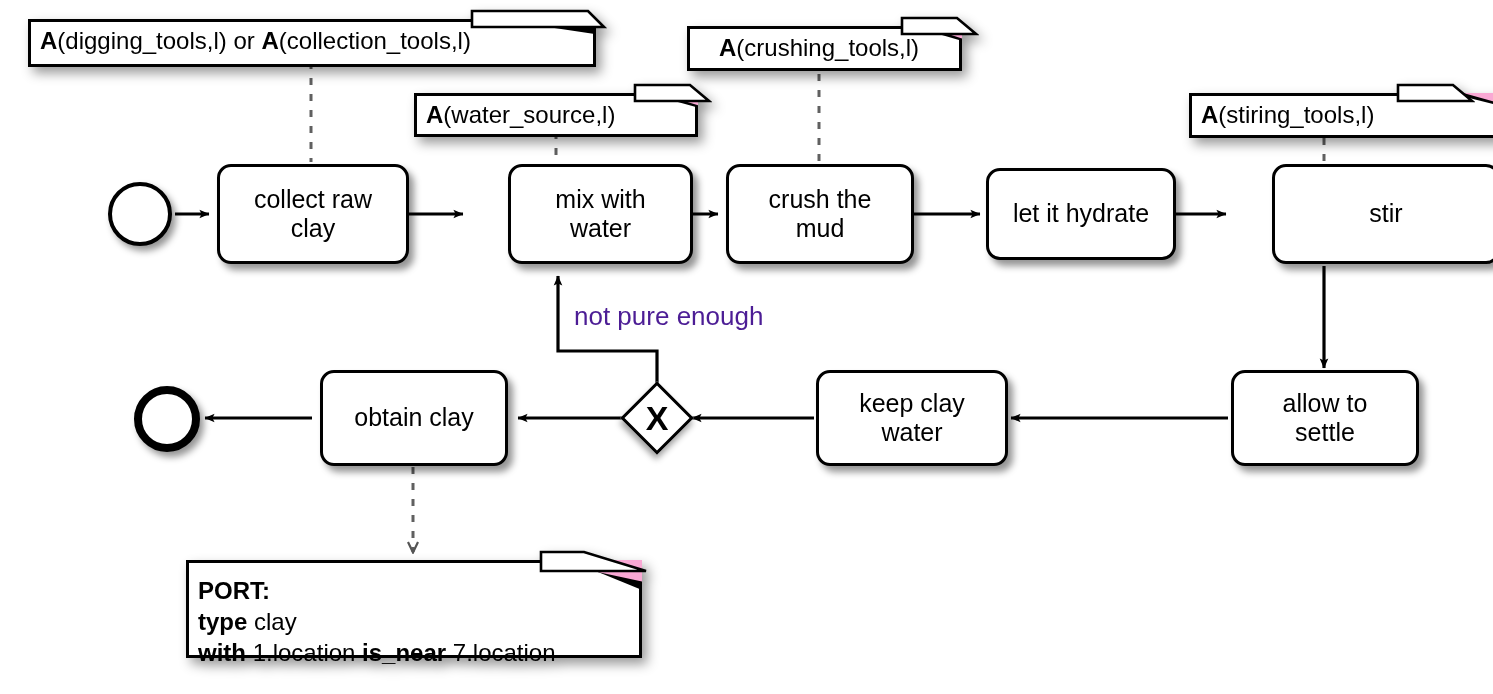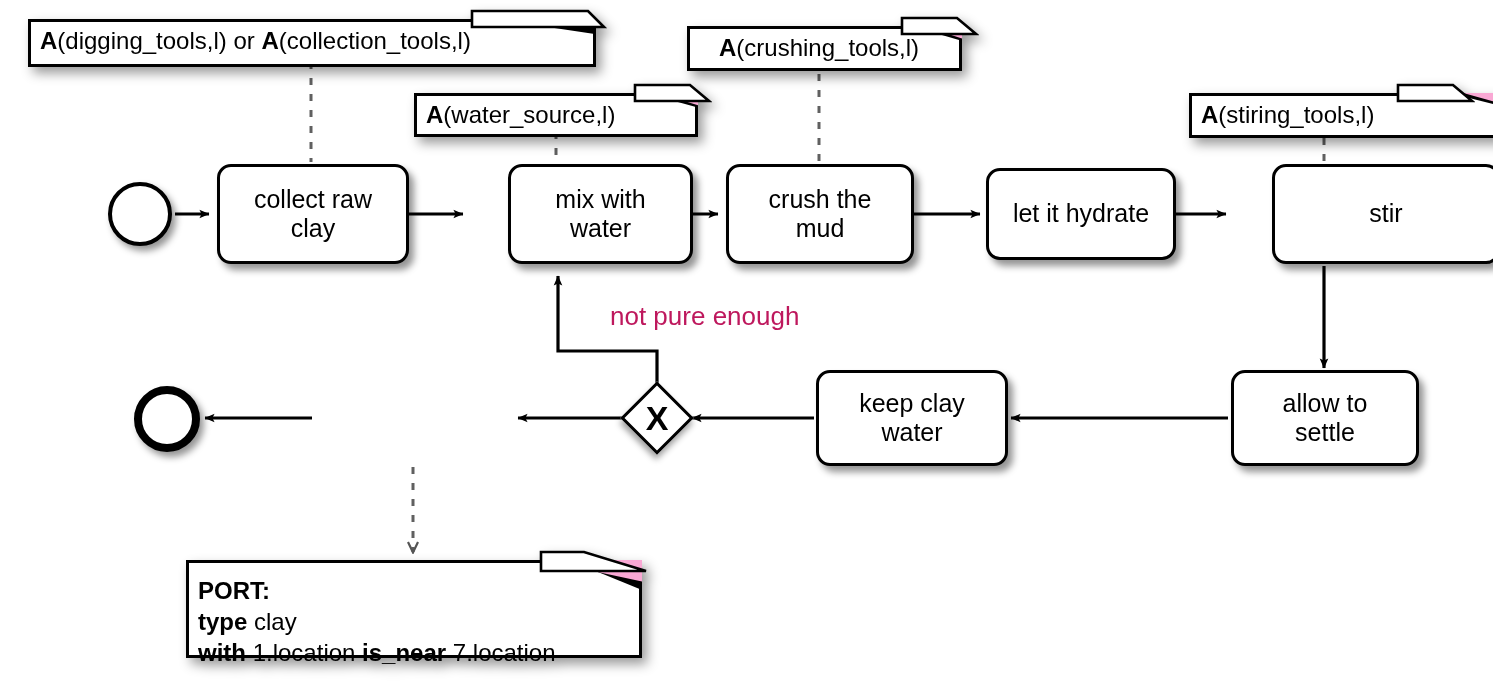--- a/index.html
+++ b/index.html
@@ -118,23 +118,22 @@
   .note-flap {
     position: absolute;
     z-index: 1;
     pointer-events: none;
   }
 
   
   .edge-label {
     position: absolute;
     font-size: 26px;
-    color: #be185d;
+    color: #4c1d95;
     white-space: nowrap;
-    margin-left: 36px;
   }
 </style>
 </head>
 <body>
 
 <div id="canvas">
 
   <svg id="svg-layer" viewBox="0 0 1493 694" xmlns="http://www.w3.org/2000/svg">
     <defs>
       <marker id="solidArrow" markerWidth="11" markerHeight="11" refX="9.6" refY="5" orient="auto" markerUnits="userSpaceOnUse">
@@ -219,20 +218,25 @@
     </div>
   </div>
 
   <div class="task" style="left:816px; top:370px; width:192px; height:96px;">
     <div>
       <span class="note-line">keep clay</span>
       <span class="note-line">water</span>
     </div>
   </div>
 
+  <div class="task" style="left:320px; top:370px; width:188px; height:96px;">
+    <div>
+      <span class="note-line">obtain clay</span>
+    </div>
+  </div>
 
   <div class="gateway" style="left:631px; top:392px; width:52px; height:52px;"></div>
   <div class="gateway-x" style="left:631px; top:392px; width:52px; height:52px;">X</div>
 
   <div class="edge-label" style="left:574px; top:301px;">not pure enough</div>
 
   <div class="note" style="left:28px; top:19px; width:568px; height:48px;">
     <div class="note-bg" style="clip-path: polygon(0% 0%, 100% 0%, 100% 100%, 0% 100%);"></div>
     <svg class="note-flap" style="left:440px; top:-12px; width:140px; height:22px;" viewBox="0 0 140 22" xmlns="http://www.w3.org/2000/svg">
       <path d="M4,20 L4,4 L120,4 L136,20 Z" fill="#ffffff" stroke="#000000" stroke-width="2.6"></path>

